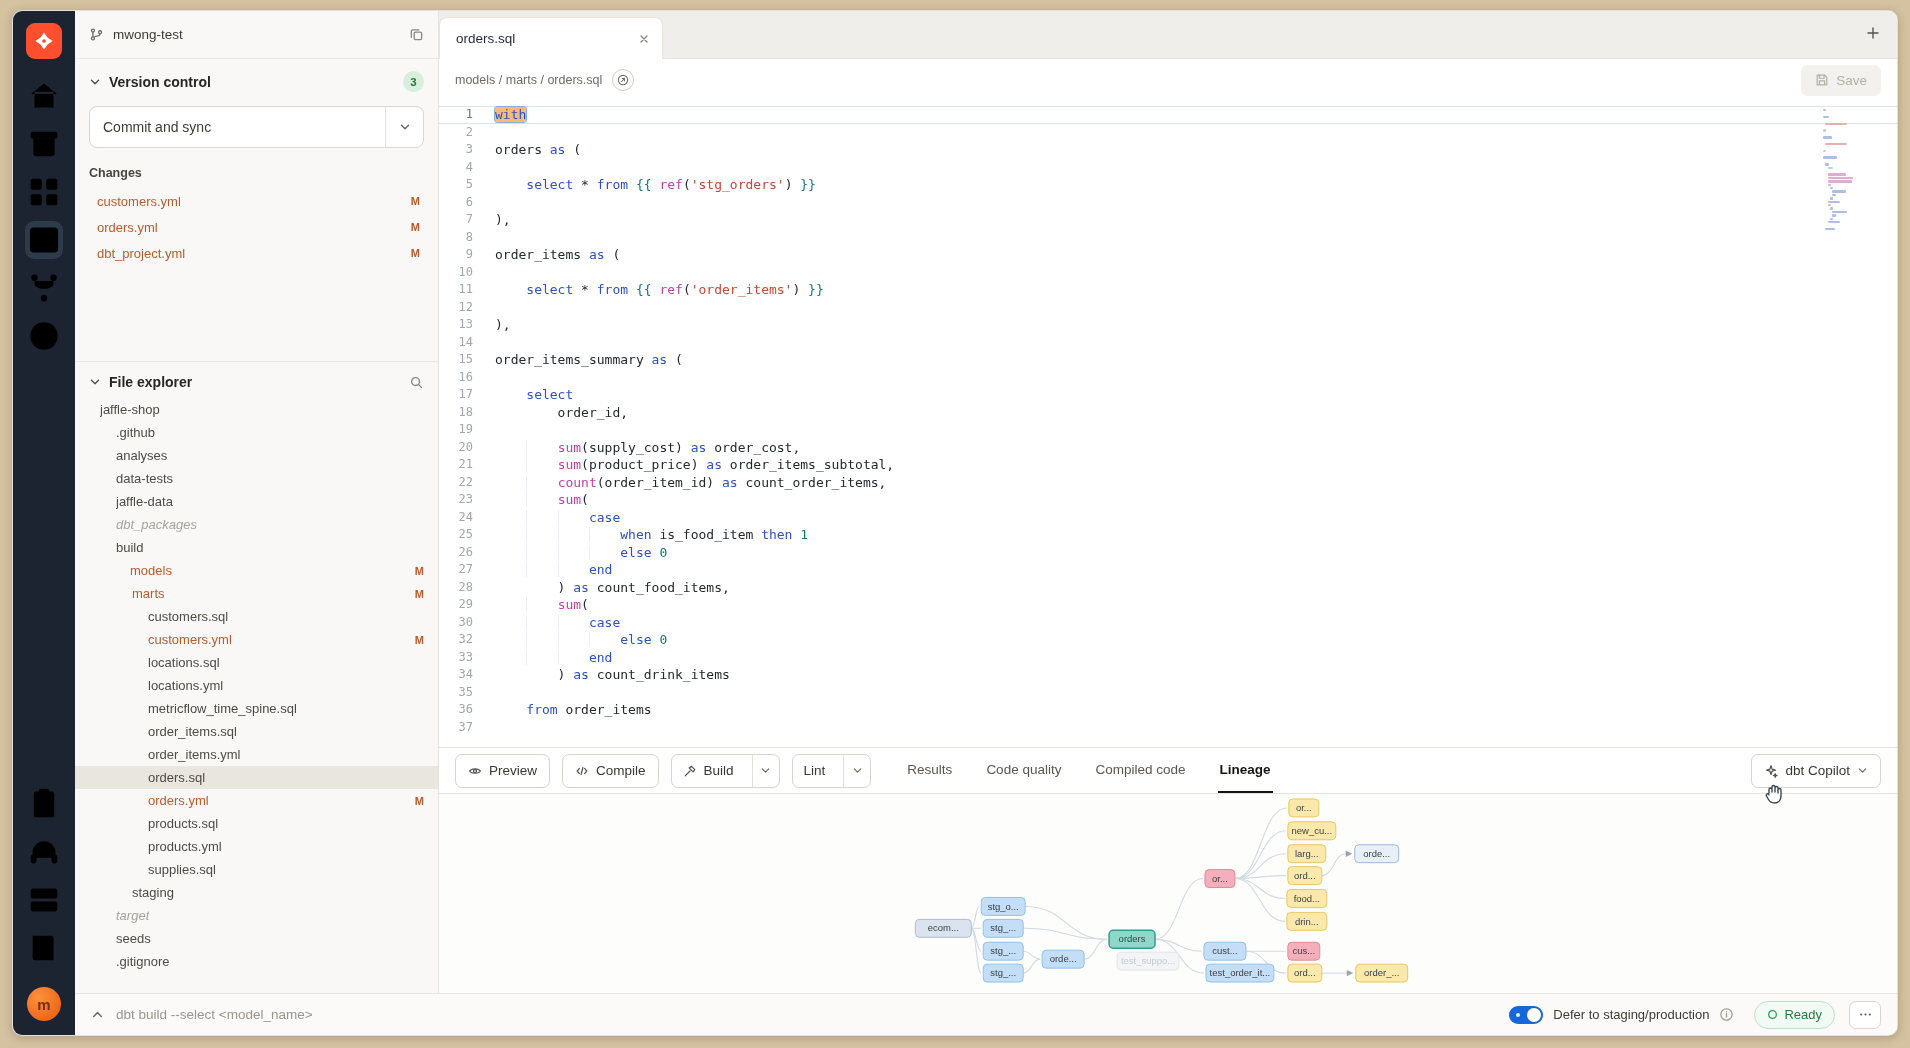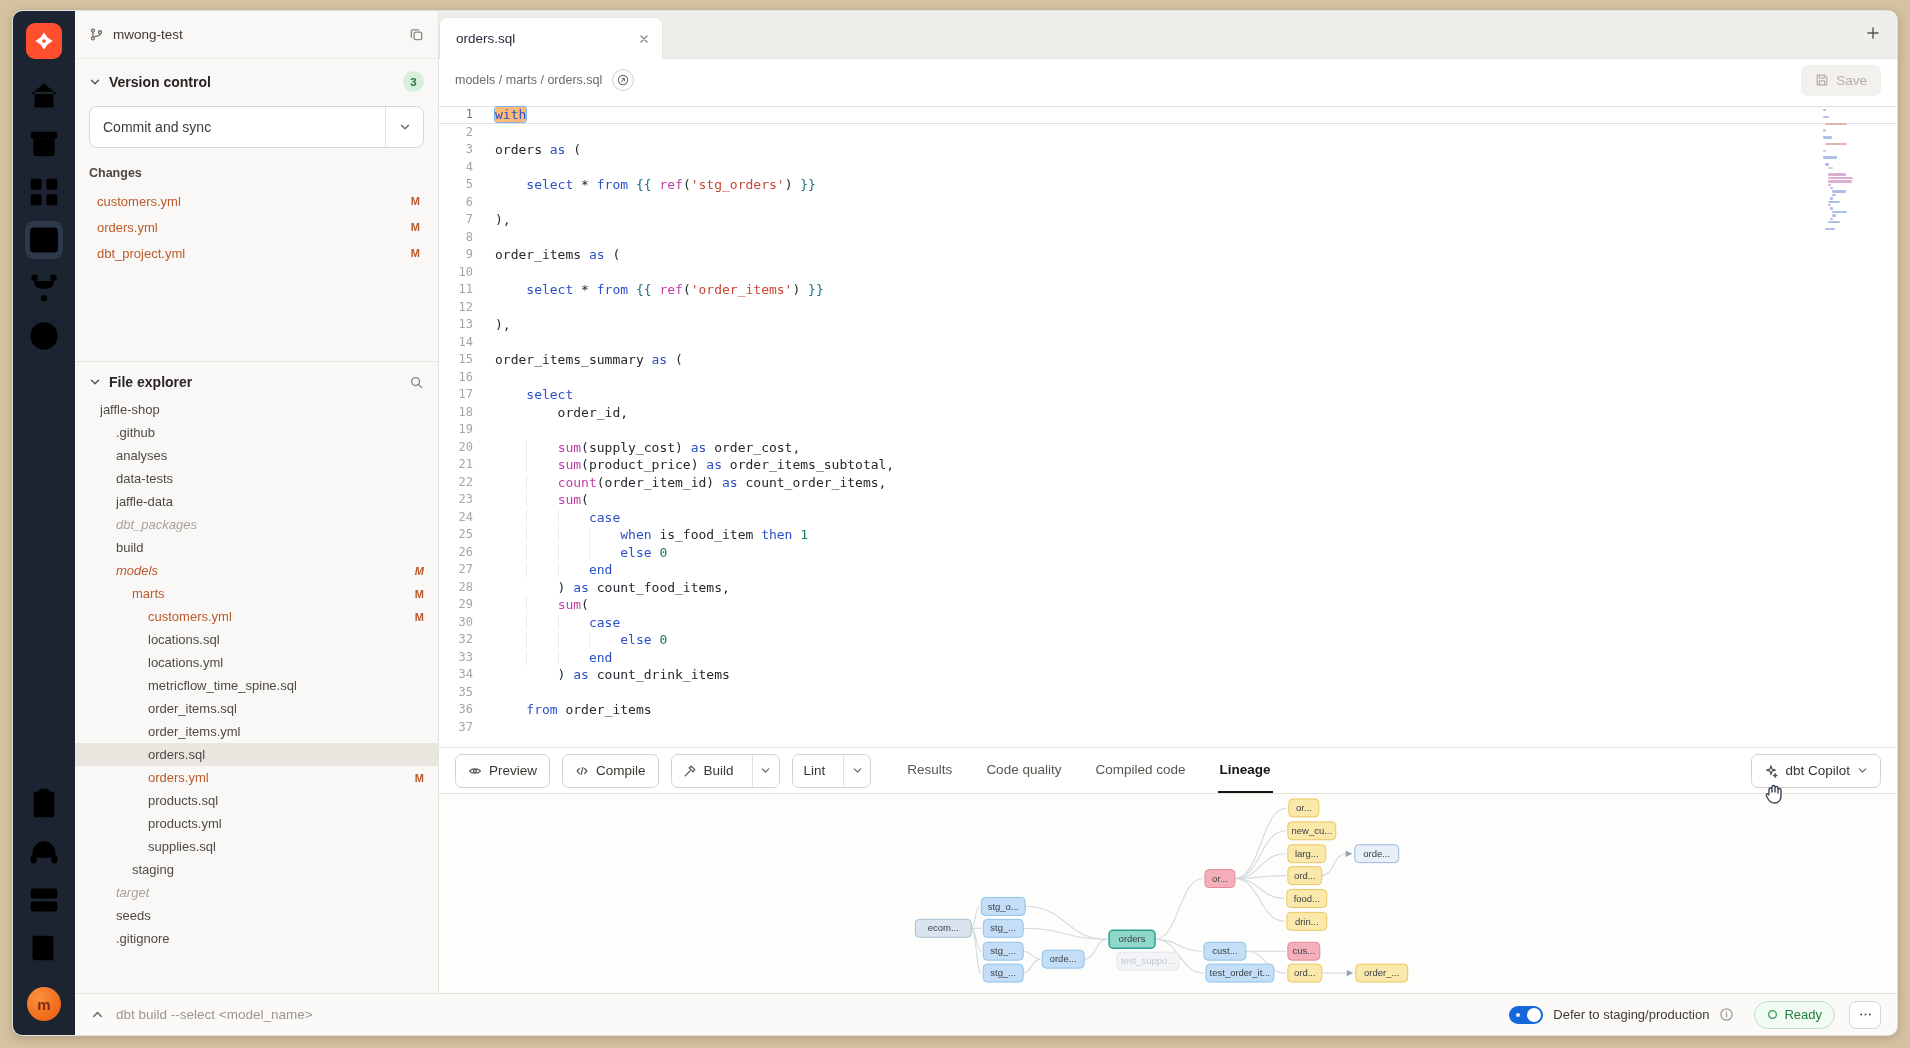--- a/index.html
+++ b/index.html
@@ -367,37 +367,46 @@
                 <span class="tree-label">dbt_packages</span>
               </div>
               <div class="tree-row" style="padding-left: 34px;">
                 <span class="tic">
                   <svg viewBox="0 0 16 16">
                     <path d="M1.8 4.4c0-.7.5-1.2 1.2-1.2h3l1.4 1.5h6.6c.7 0 1.2.5 1.2 1.2v6.5c0 .7-.5 1.2-1.2 1.2H3c-.7 0-1.2-.5-1.2-1.2z"></path>
                   </svg>
                 </span>
                 <span class="tree-label">build</span>
               </div>
-              <div class="tree-row mod" style="padding-left: 34px; font-style: italic;">
+              <div class="tree-row mod" style="padding-left: 48px;">
                 <span class="tic">
                   <svg viewBox="0 0 16 16">
                     <path d="M1.8 4.4c0-.7.5-1.2 1.2-1.2h3l1.4 1.5h6.6c.7 0 1.2.5 1.2 1.2v6.5c0 .7-.5 1.2-1.2 1.2H3c-.7 0-1.2-.5-1.2-1.2z"></path>
                   </svg>
                 </span>
                 <span class="tree-label">models</span>
                 <span class="m-badge">M</span>
               </div>
               <div class="tree-row mod" style="padding-left: 50px;">
                 <span class="tic">
                   <svg viewBox="0 0 16 16">
                     <path d="M1.8 4.4c0-.7.5-1.2 1.2-1.2h3l1.4 1.5h6.6c.7 0 1.2.5 1.2 1.2v6.5c0 .7-.5 1.2-1.2 1.2H3c-.7 0-1.2-.5-1.2-1.2z"></path>
                   </svg>
                 </span>
                 <span class="tree-label">marts</span>
                 <span class="m-badge">M</span>
+              </div>
+              <div class="tree-row" style="padding-left: 66px;">
+                <span class="tic">
+                  <svg viewBox="0 0 16 16">
+                    <path d="M8 1.6 14 4.9v6.2L8 14.4 2 11.1V4.9z"></path>
+                    <path d="M2 4.9 8 8.2l6-3.3M8 8.2v6.2"></path>
+                  </svg>
+                </span>
+                <span class="tree-label">customers.sql</span>
               </div>
               <div class="tree-row mod" style="padding-left: 66px;">
                 <span class="tic">
                   <svg viewBox="0 0 16 16">
                     <path d="M4 1.8h5.5L12.5 5v9.2H4z"></path>
                     <path d="M9.2 1.8V5h3.3M6 8h4M6 10.5h4"></path>
                   </svg>
                 </span>
                 <span class="tree-label">customers.yml</span>
                 <span class="m-badge">M</span>

